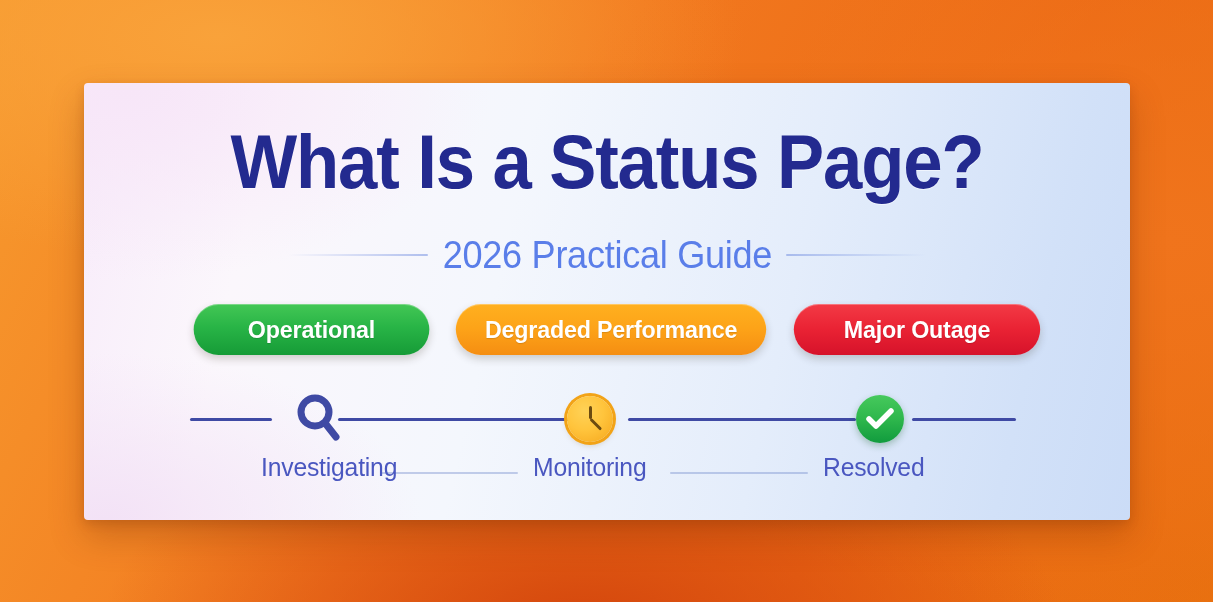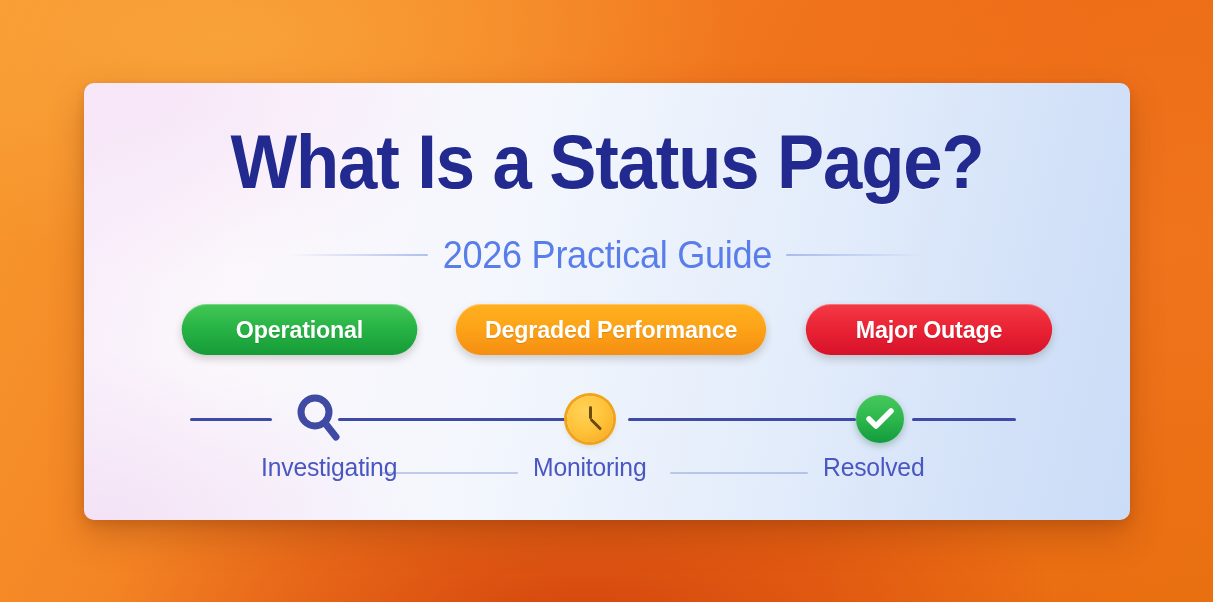--- a/index.html
+++ b/index.html
@@ -26,21 +26,21 @@
     overflow: hidden;
   }
 
   
   #status-card {
     position: absolute;
     left: 84px;
     top: 83px;
     width: 1046px;
     height: 437px;
-    border-radius: 10px;
+    border-radius: 4px;
     background:
       radial-gradient(ellipse 58% 72% at 4% 2%, #f7e6f8 0%, rgba(247,230,248,0) 60%),
       radial-gradient(ellipse 52% 66% at 2% 100%, #f3e2f6 0%, rgba(243,226,246,0) 58%),
       linear-gradient(103deg, #f8ecfa 0%, #fbf7fc 17%, #f4f7fd 40%, #e4edfb 66%, #d2e1f8 88%, #cbdcf7 100%);
     box-shadow:
       0 16px 34px rgba(120, 45, 5, 0.30),
       0 4px 10px rgba(120, 45, 5, 0.18);
   }
 
   
@@ -93,21 +93,21 @@
 
   
   .pill-row {
     position: absolute;
     left: 0;
     right: 0;
     top: 221px;
     display: flex;
     align-items: center;
     justify-content: center;
-    gap: 30px;
+    gap: 18px;
     margin-left: 20px;
   }
   .pill {
     height: 51px;
     border-radius: 26px;
     display: flex;
     align-items: center;
     justify-content: center;
     color: #ffffff;
     font-size: 24px;

